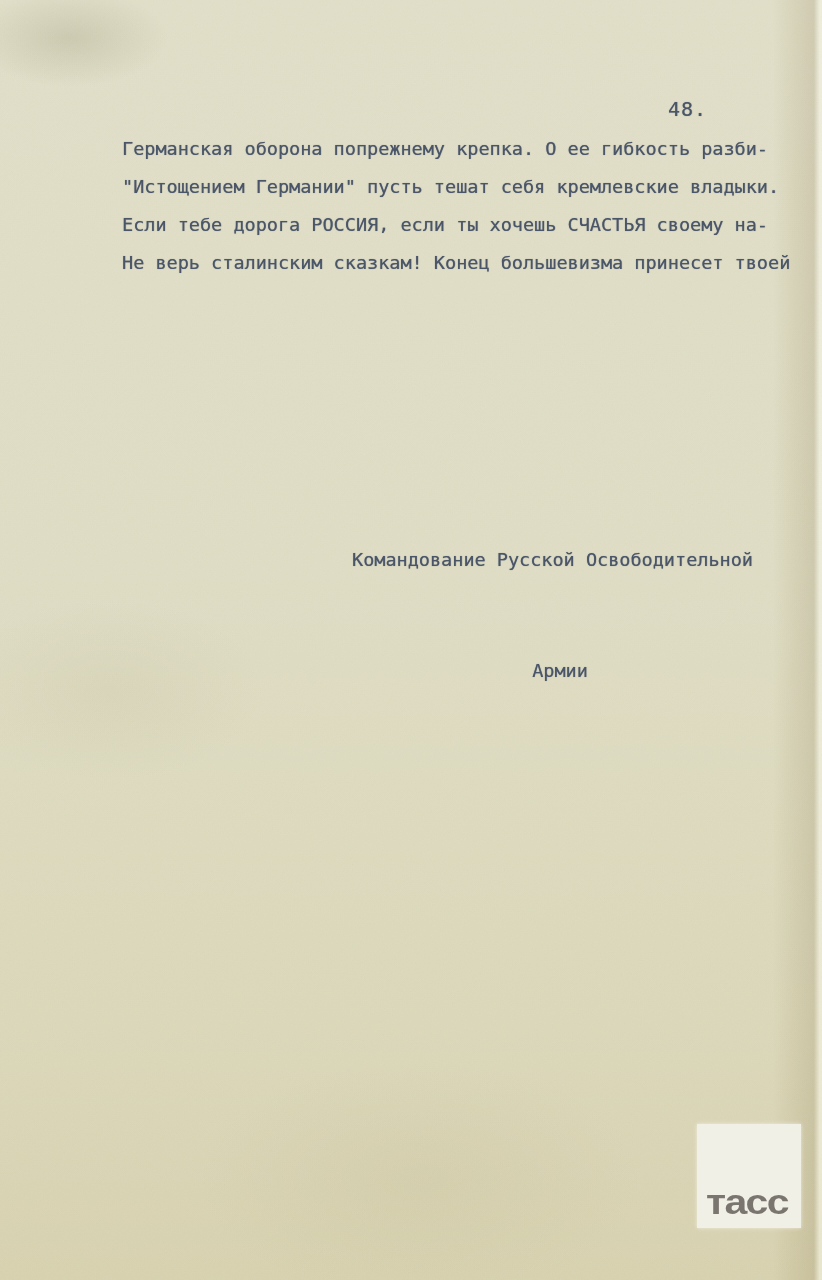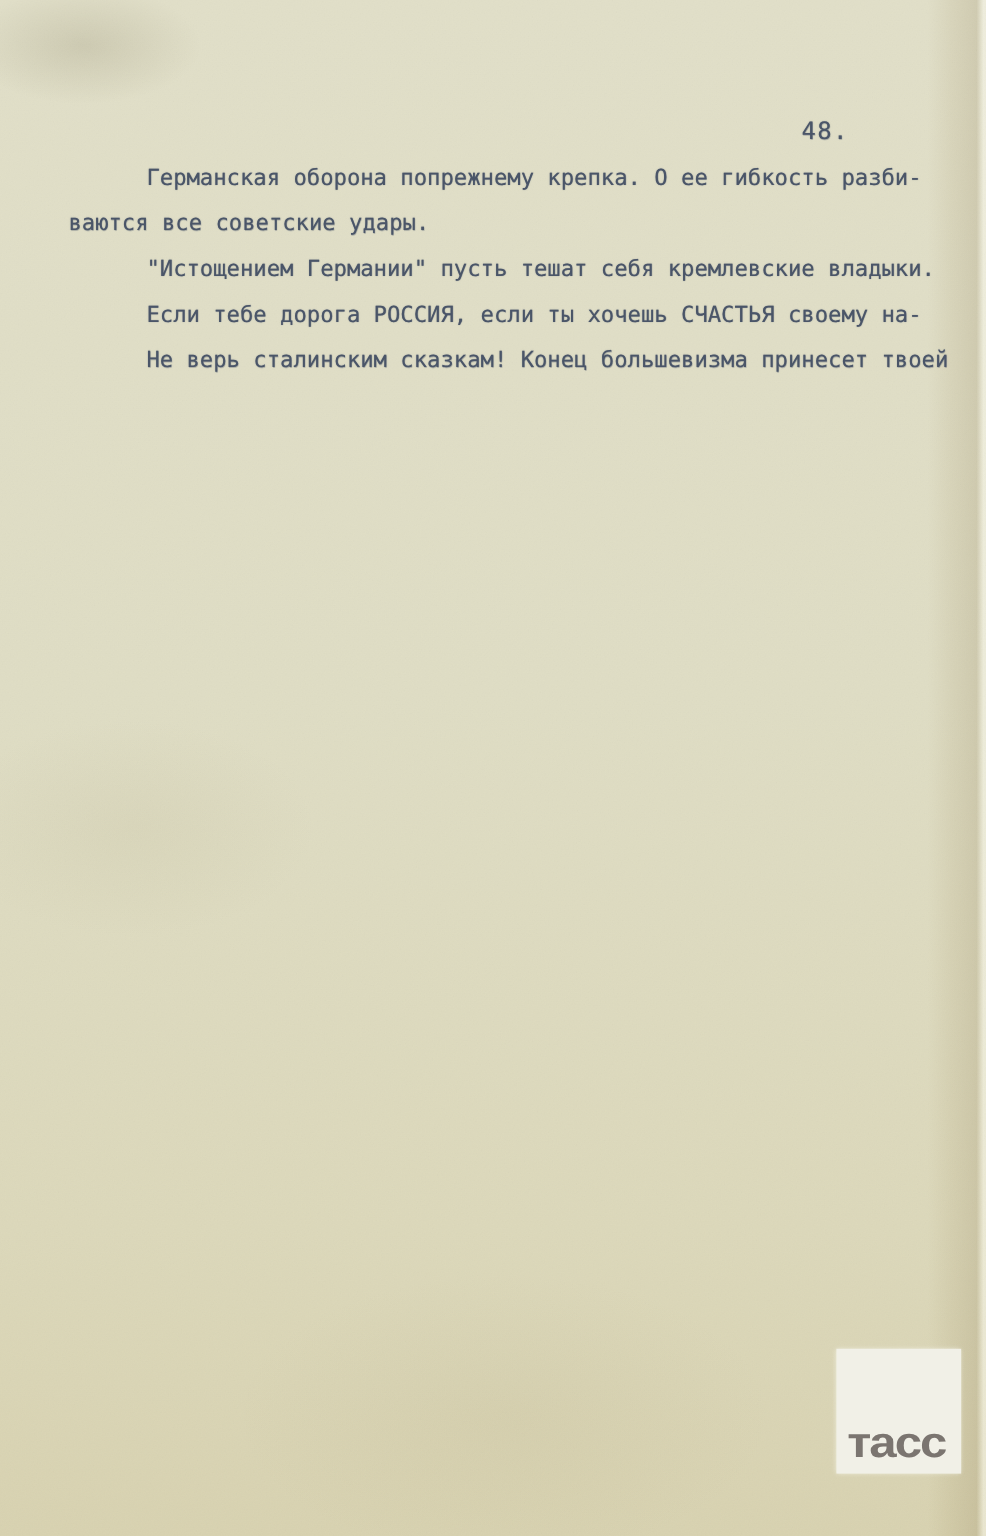--- a/index.html
+++ b/index.html
@@ -104,24 +104,27 @@
         <feFuncA type="linear" slope="0.06"></feFuncA>
       </feComponentTransfer>
     </filter>
     <rect width="822" height="1280" filter="url(#paperNoise)"></rect>
   </svg>
 
   <div class="page-number ink">48.</div>
 
   <div class="body-text ink">
       <div class="line indent">Германская оборона попрежнему крепка. О ее гибкость разби-</div>
-      <div class="line">ваются все советские удары.</div>
       <div class="line indent">"Истощением Германии" пусть тешат себя кремлевские владыки.</div>
       <div class="line indent">Если тебе дорога РОССИЯ, если ты хочешь СЧАСТЬЯ своему на-</div>
       <div class="line indent">Не верь сталинским сказкам! Конец большевизма принесет твоей</div>
     </div>
 
+  <div class="signature ink">
+    <div class="sig-line-1">Командование Русской Освободительной</div>
+    <div class="sig-line-2">Армии</div>
+  </div>
 
   <div class="watermark">
     <span class="tass-text">тасс</span>
   </div>
 
 </div>
 
 </body></html>

